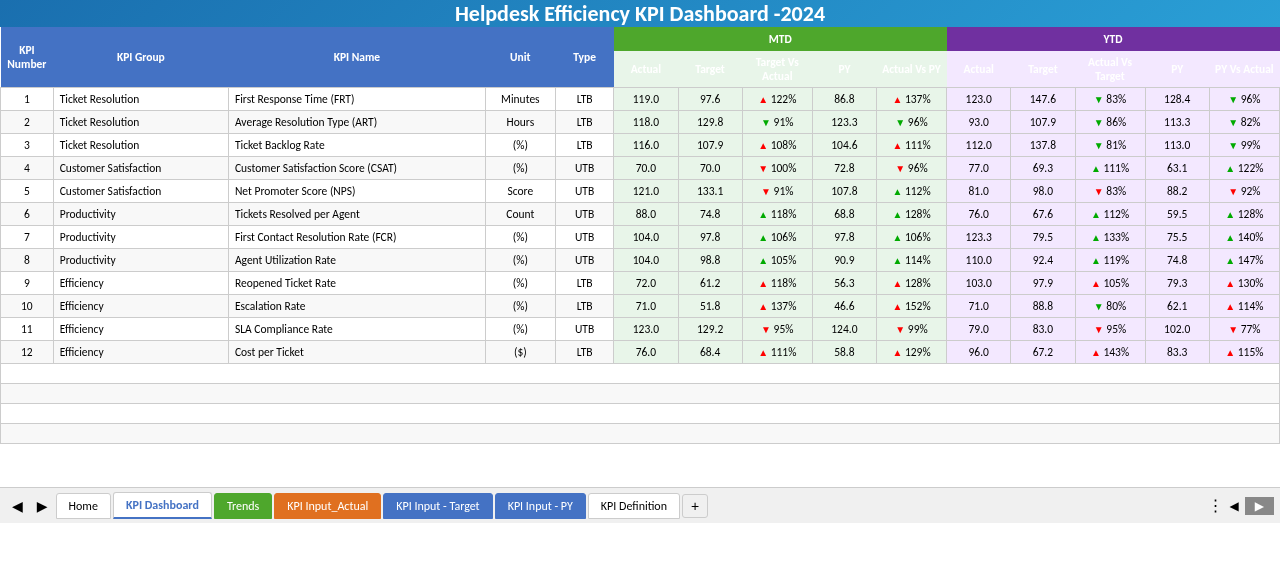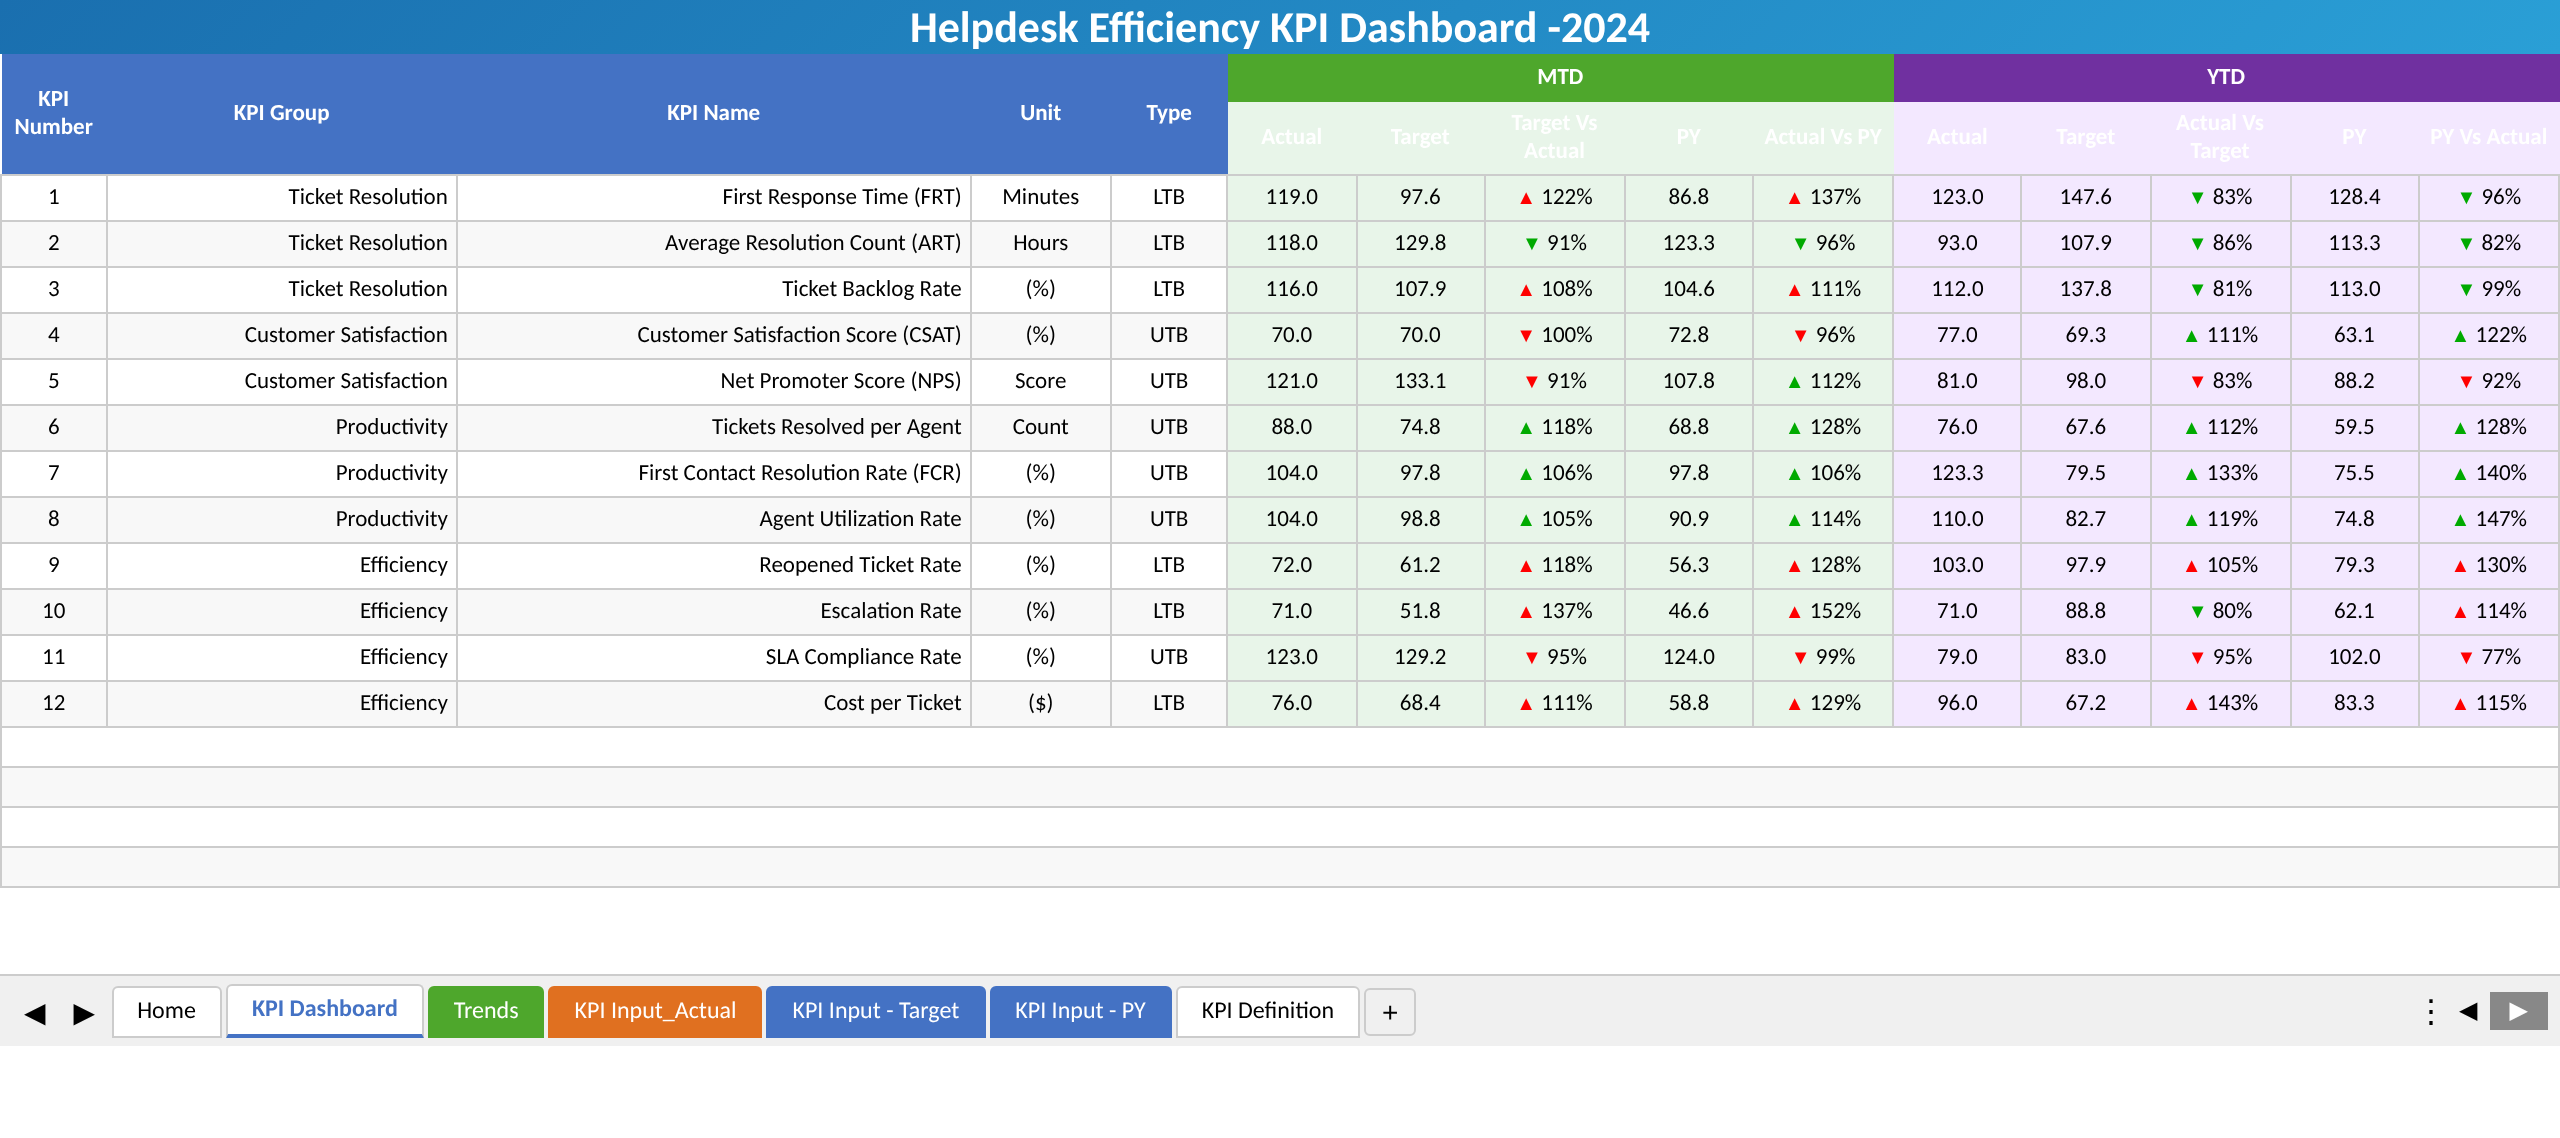--- a/index.html
+++ b/index.html
@@ -30,21 +30,21 @@
     .th-ytd { background: #7030a0; color: white; }
     .th-actual { background: #4472c4; color: white; width: 55px; }
     .th-target { background: #4472c4; color: white; width: 55px; }
     .th-tvsa { background: #4472c4; color: white; width: 60px; }
     .th-py { background: #4472c4; color: white; width: 55px; }
     .th-avspy { background: #4472c4; color: white; width: 60px; }
 
     tbody tr { border-bottom: 1px solid #ddd; }
     tbody tr:nth-child(even) { background: #f8f8f8; }
     td { padding: 4px 4px; text-align: center; border: 1px solid #ccc; }
-    td.left { text-align: right; padding-left: 6px; }
+    td.left { text-align: left; padding-left: 6px; }
 
     .arrow-up { color: #ff0000; font-size: 10px; }
     .arrow-down { color: #00aa00; font-size: 10px; }
     .arrow-up-green { color: #00aa00; font-size: 10px; }
     .arrow-down-red { color: #ff0000; font-size: 10px; }
 
     
     .tab-bar { display: flex; align-items: center; background: #f0f0f0; border-top: 1px solid #ccc; padding: 4px 6px; gap: 2px; height: 36px; }
     .tab { padding: 5px 12px; border: 1px solid #ccc; border-radius: 3px 3px 0 0; cursor: pointer; font-size: 12px; background: #fff; }
     .tab.active { background: white; border-bottom: 2px solid #4472c4; font-weight: bold; color: #4472c4; }
@@ -116,21 +116,21 @@
     <td class="col-mtd-avspy"><span class="arrow-up">▲</span> 137%</td>
     <td class="col-ytd-actual">123.0</td>
     <td class="col-ytd-target">147.6</td>
     <td class="col-ytd-tvsa"><span class="arrow-down">▼</span> 83%</td>
     <td class="col-ytd-py">128.4</td>
     <td class="col-ytd-avspy"><span class="arrow-down">▼</span> 96%</td>
   </tr>
           <tr>
     <td>2</td>
     <td class="left">Ticket Resolution</td>
-    <td class="left">Average Resolution Count (ART)</td>
+    <td class="left">Average Resolution Type (ART)</td>
     <td>Hours</td>
     <td>LTB</td>
     <td class="col-mtd-actual">118.0</td>
     <td class="col-mtd-target">129.8</td>
     <td class="col-mtd-tvsa"><span class="arrow-down">▼</span> 91%</td>
     <td class="col-mtd-py">123.3</td>
     <td class="col-mtd-avspy"><span class="arrow-down">▼</span> 96%</td>
     <td class="col-ytd-actual">93.0</td>
     <td class="col-ytd-target">107.9</td>
     <td class="col-ytd-tvsa"><span class="arrow-down">▼</span> 86%</td>
@@ -227,21 +227,21 @@
     <td class="left">Productivity</td>
     <td class="left">Agent Utilization Rate</td>
     <td>(%)</td>
     <td>UTB</td>
     <td class="col-mtd-actual">104.0</td>
     <td class="col-mtd-target">98.8</td>
     <td class="col-mtd-tvsa"><span class="arrow-up-green">▲</span> 105%</td>
     <td class="col-mtd-py">90.9</td>
     <td class="col-mtd-avspy"><span class="arrow-up-green">▲</span> 114%</td>
     <td class="col-ytd-actual">110.0</td>
-    <td class="col-ytd-target">82.7</td>
+    <td class="col-ytd-target">92.4</td>
     <td class="col-ytd-tvsa"><span class="arrow-up-green">▲</span> 119%</td>
     <td class="col-ytd-py">74.8</td>
     <td class="col-ytd-avspy"><span class="arrow-up-green">▲</span> 147%</td>
   </tr>
           <tr>
     <td>9</td>
     <td class="left">Efficiency</td>
     <td class="left">Reopened Ticket Rate</td>
     <td>(%)</td>
     <td>LTB</td>

